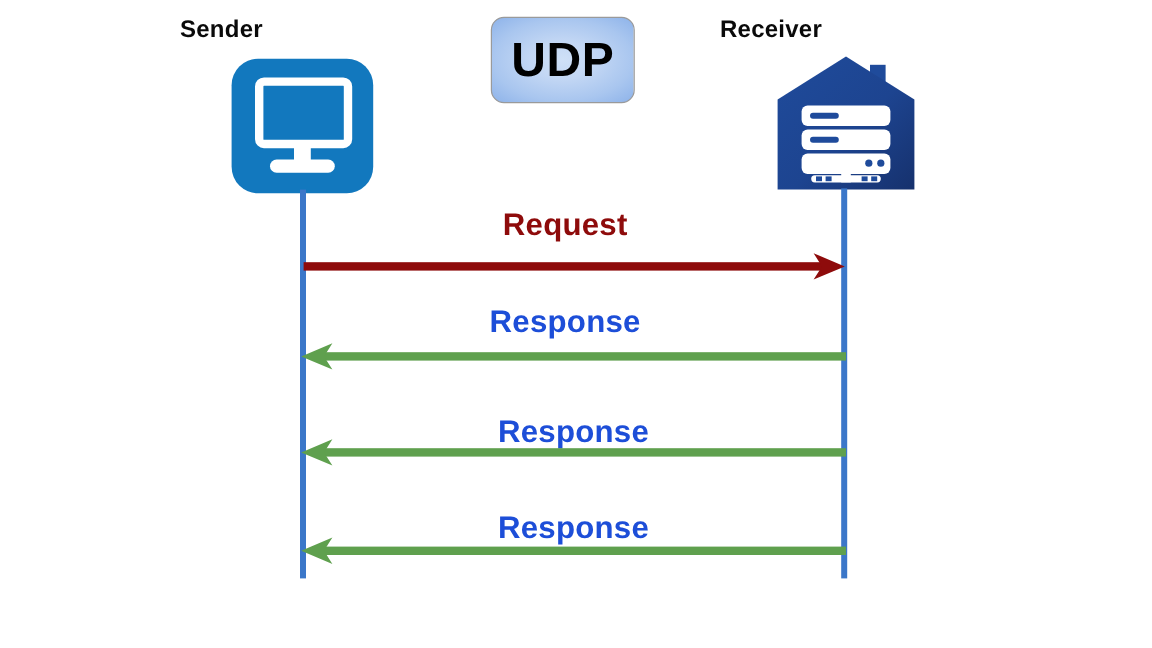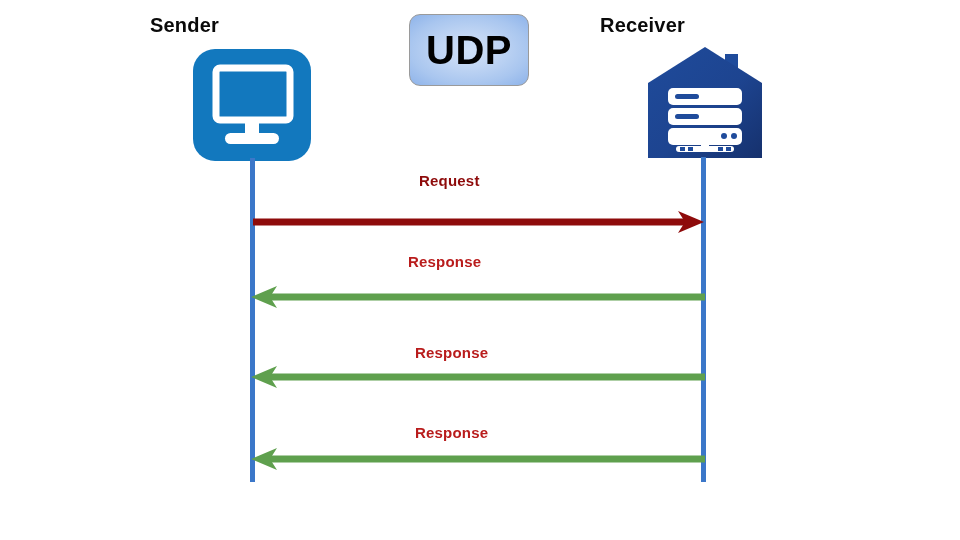--- a/index.html
+++ b/index.html
@@ -78,26 +78,26 @@
     background: #3b77c9;
   }
   #sender-lifeline   { left: 250px; top: 158px; height: 324px; }
   #receiver-lifeline { left: 701px; top: 157px; height: 325px; }
 
   
   .msg-label {
     position: absolute;
     font-family: "Liberation Sans", sans-serif;
     font-weight: bold;
-    font-size: 15px;
+    font-size: 26px;
     white-space: nowrap;
     letter-spacing: 0.2px;
   }
   .label-request  { color: #8e0b0b; }
-  .label-response { color: #b91c1c; }
+  .label-response { color: #1d4ed8; }
 
   #label-request   { left: 419px; top: 172px; }
   #label-response-1{ left: 408px; top: 253px; }
   #label-response-2{ left: 415px; top: 344px; }
   #label-response-3{ left: 415px; top: 424px; }
 
   .arrow-svg {
     position: absolute;
     left: 240px;
     width: 480px;

